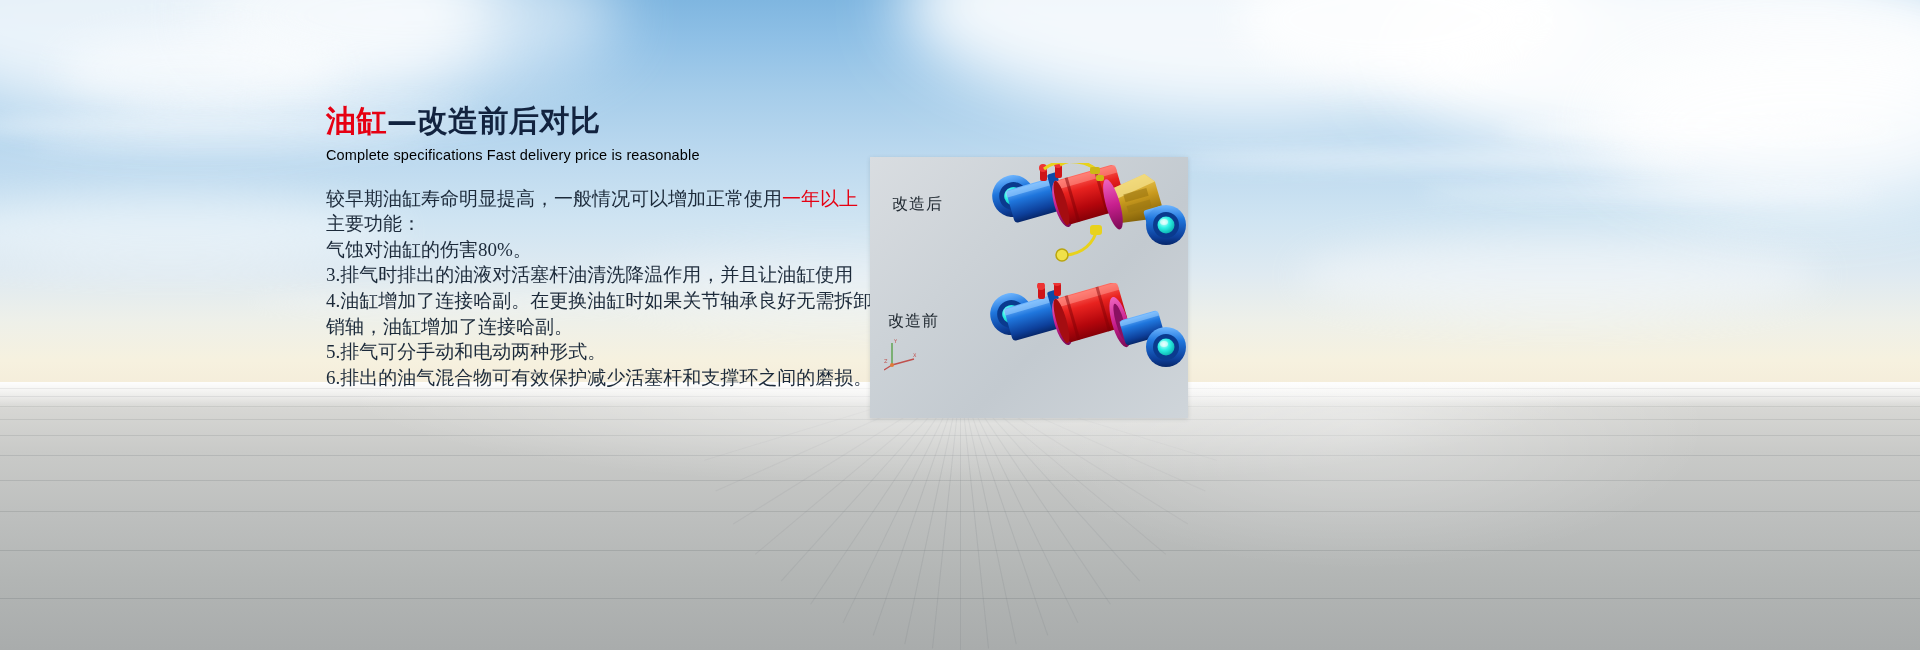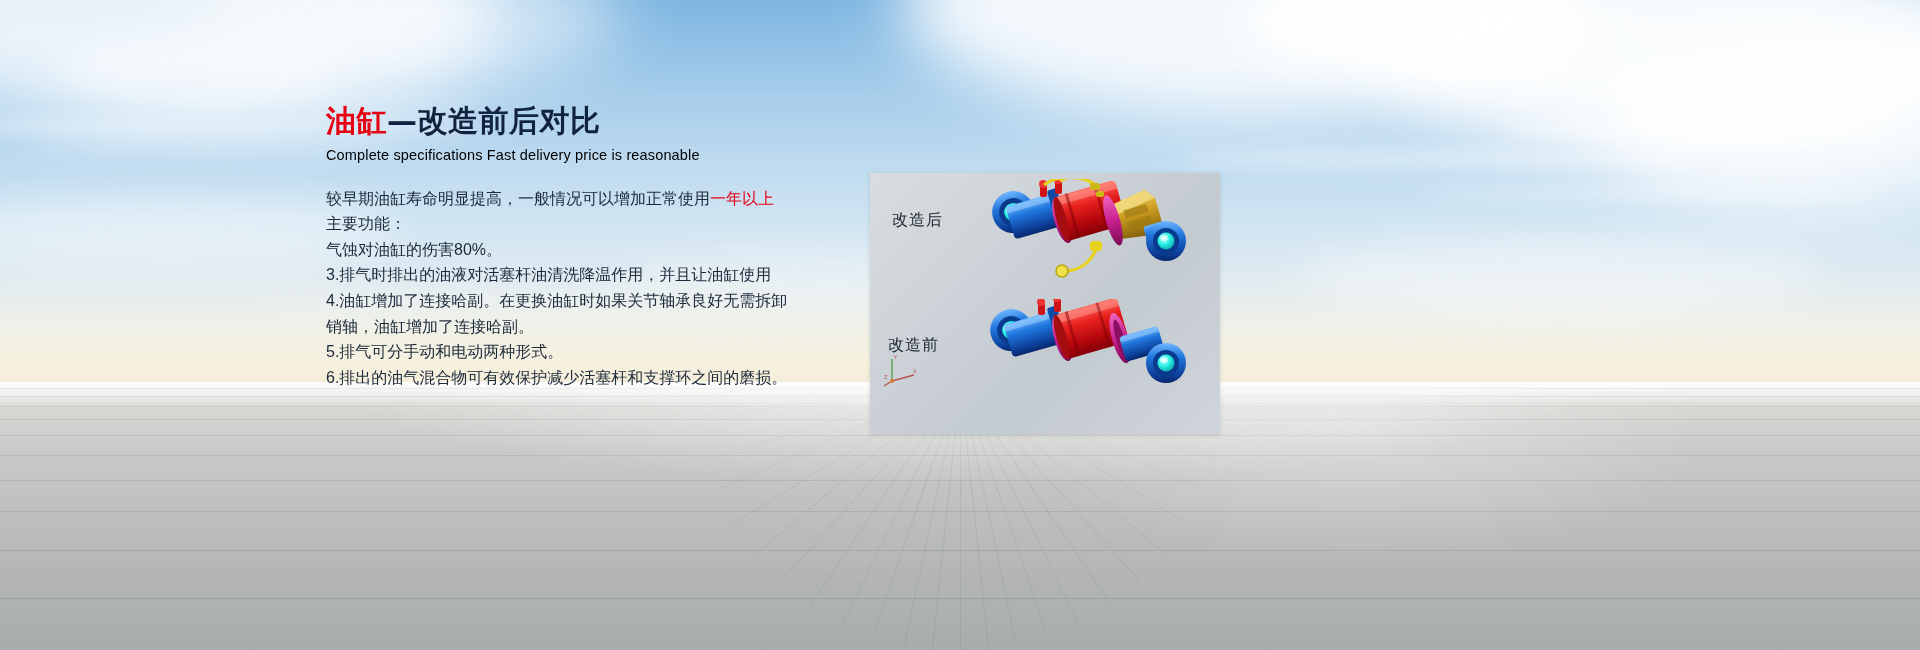--- a/index.html
+++ b/index.html
@@ -59,38 +59,37 @@
     font-size:30px;font-weight:bold;letter-spacing:.5px;
     line-height:1.12;margin:0;white-space:nowrap;color:#12233f;
   }
   .title .hl{color:#e60012;}
   .subtitle{
     margin-top:9px;font-size:14.5px;color:#000000;letter-spacing:.15px;
     font-family:"Liberation Sans",sans-serif;white-space:nowrap;
   }
   .body{margin-top:23px;}
   .ln{
-    font-size:16px;color:#1c2a3a;line-height:25.6px;white-space:nowrap;
-    font-family:Liberation Sans, sans-serif;
+    font-size:19px;color:#1c2a3a;line-height:25.6px;white-space:nowrap;
+    font-family:Liberation Serif, serif;
   }
   .ln .red{color:#e60012;}
 
   
   .panel{
-    position:absolute;left:870px;top:157px;width:350px;height:261px;
+    position:absolute;left:870px;top:157px;width:318px;height:261px;
     background:linear-gradient(135deg,#d9dde1 0%,#ccd2d7 35%,#c3cad0 62%,#cfd5da 100%);
     box-shadow:0 1px 4px rgba(60,70,80,.18);
-    margin-top:16px;
   }
   .panel .plabel{
     position:absolute;font-size:16px;color:#222b33;letter-spacing:1px;
     font-family:"DejaVu Sans","Liberation Sans",sans-serif;
   }
   .lbl-after{left:22px;top:37px;}
-  .lbl-before{left:18px;top:162px;}
+  .lbl-before{left:18px;top:154px;}
   .axis{position:absolute;left:14px;top:180px;width:34px;height:34px;}
 
   .cyl{position:absolute;}
   svg{display:block;}
 </style>
 </head>
 <body>
 
 <div id="stage">
 

